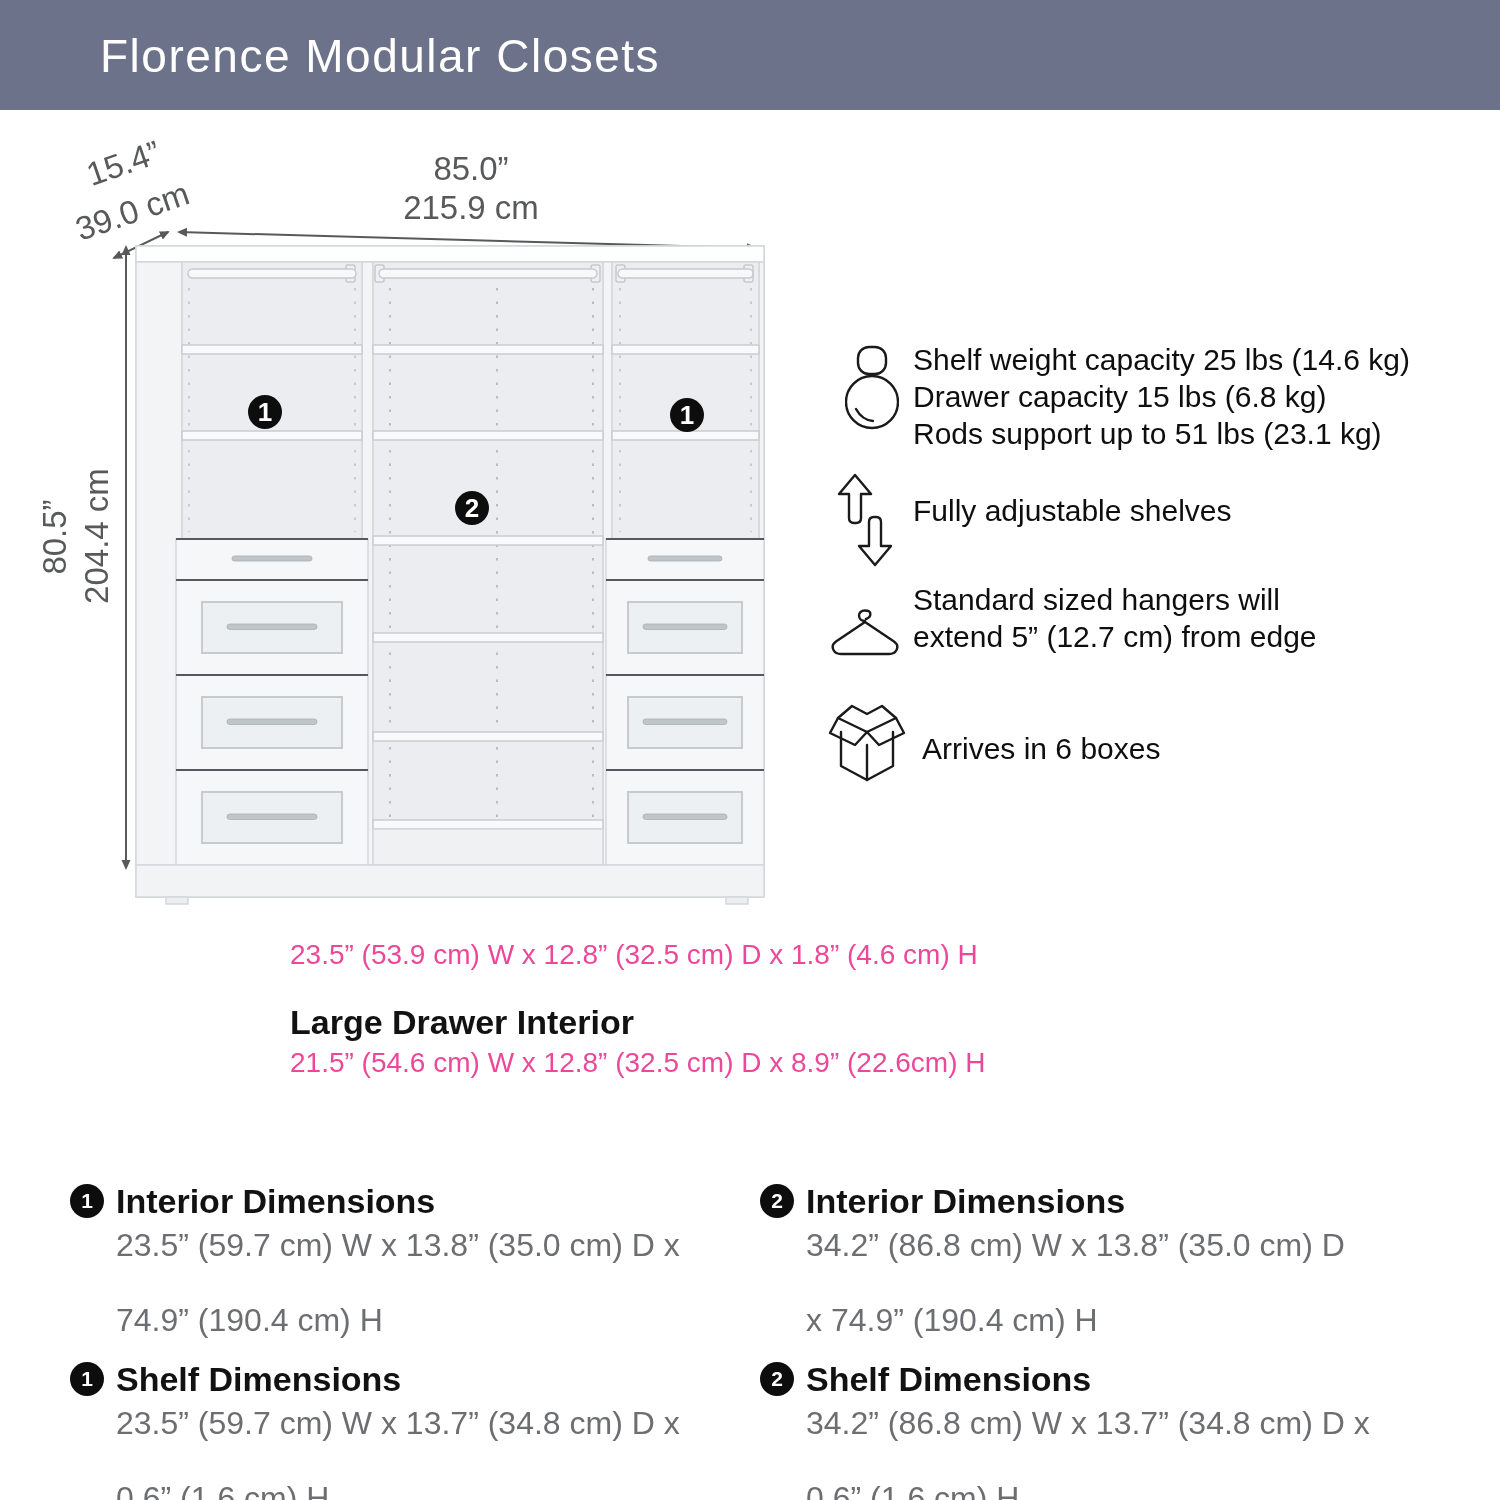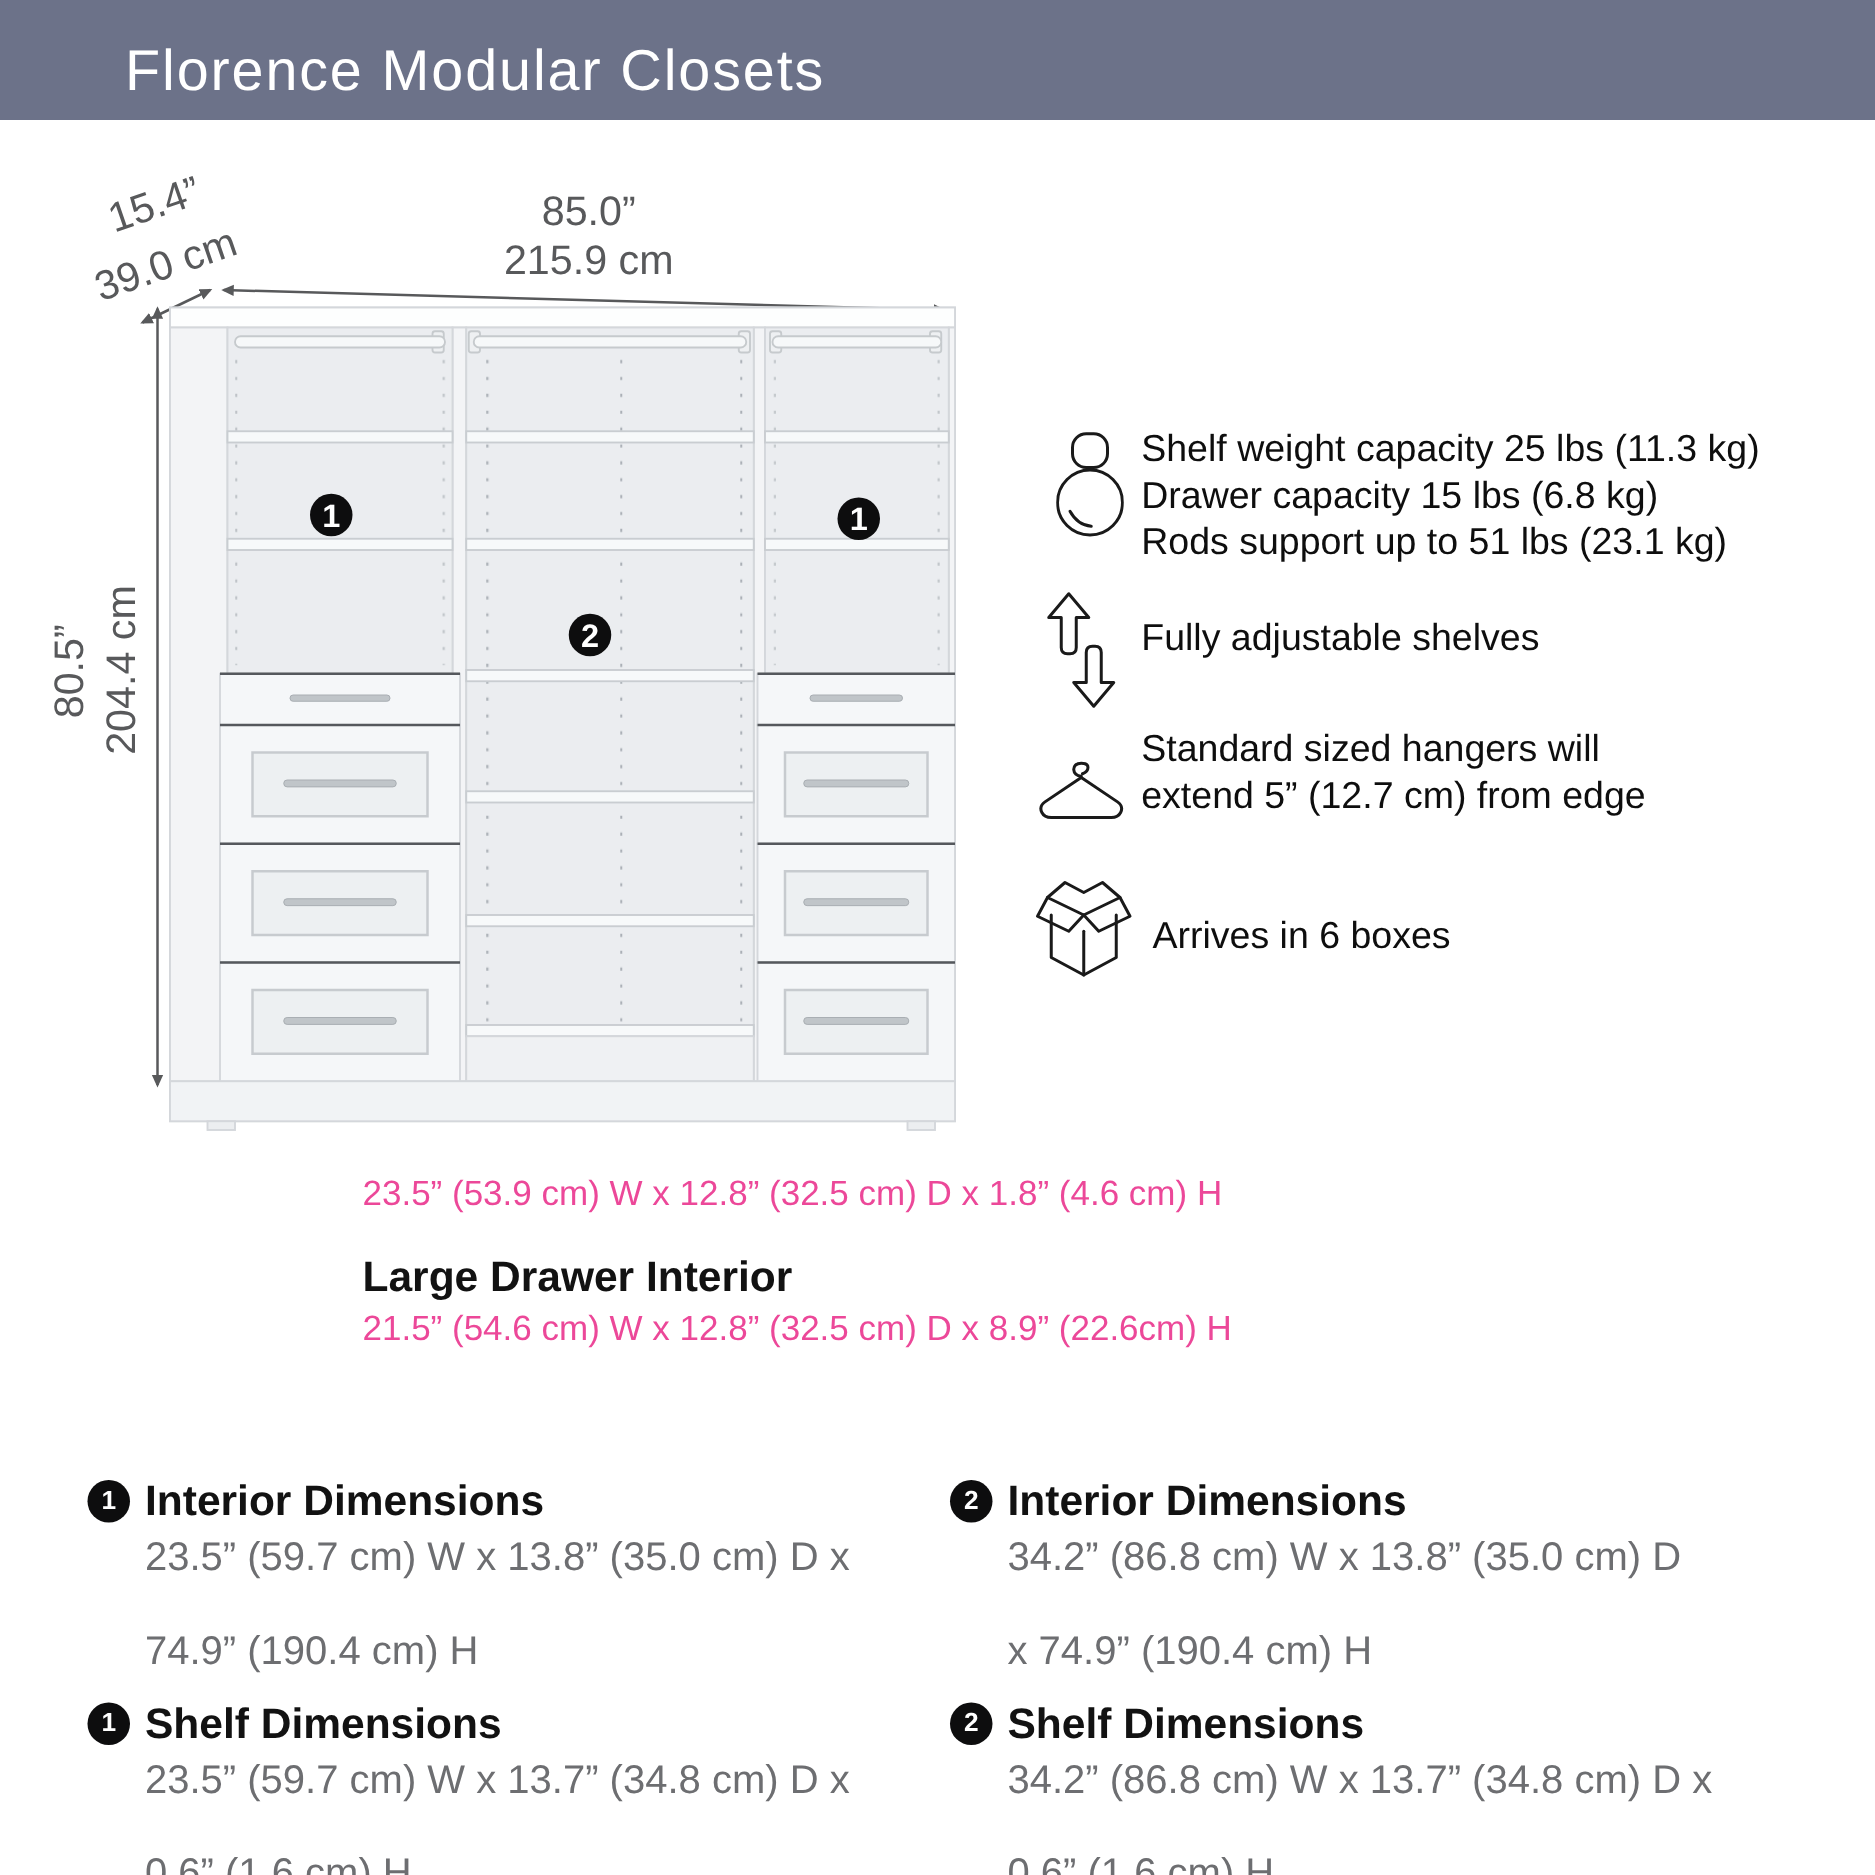--- a/index.html
+++ b/index.html
@@ -1,21 +1,21 @@
 <!DOCTYPE html>
 <html><head>
 <meta charset="utf-8">
 <style>
   html,body{margin:0;padding:0;background:#ffffff;}
   .canvas{
     position:relative;width:1500px;height:1500px;background:#ffffff;overflow:hidden;
     font-family:"Liberation Sans","DejaVu Sans",sans-serif;color:#111;
   }
   
-  .header{position:absolute;left:0;top:0;width:1500px;height:96px;background:#6c7289;}
+  .header{position:absolute;left:0;top:0;width:1500px;height:110px;background:#6c7289;}
   .header h1{
     position:absolute;left:100px;top:30px;margin:0;font-size:46px;line-height:52px;
     font-weight:400;letter-spacing:1.5px;color:#ffffff;
   }
   
   .closet{position:absolute;left:30px;top:120px;}
   .dim-label{font-size:33px;fill:#58595b;}
   .marker-num{font-size:26px;font-weight:700;fill:#ffffff;}
   
   .f-icon{position:absolute;}
@@ -182,21 +182,21 @@
       <text class="marker-num" x="657" y="295" dy="0.36em" text-anchor="middle">1</text>
     </g>
   </svg>
 
   <svg class="f-icon" style="left:845px;top:344px" width="54" height="90" viewBox="0 0 54 90">
     <rect class="icon-stroke" x="13" y="3" width="28" height="27" rx="11"></rect>
     <circle cx="27" cy="58" r="26" fill="#ffffff" stroke="#1a1a1a" stroke-width="2.4"></circle>
     <path class="icon-stroke" d="M11,65 q6,11 17,12"></path>
   </svg>
   <div class="f-text" style="top:341px">
-    <div>Shelf weight capacity 25 lbs (11.3 kg)</div>
+    <div>Shelf weight capacity 25 lbs (14.6 kg)</div>
     <div>Drawer capacity 15 lbs (6.8 kg)</div>
     <div>Rods support up to 51 lbs (23.1 kg)</div>
   </div>
 
   <svg class="f-icon" style="left:836px;top:472px" width="58" height="96" viewBox="0 0 58 96">
     <path class="icon-stroke" d="M19,3 L35,22 L25,22 L25,46 Q25,51 20,51 L18,51 Q13,51 13,46 L13,22 L3,22 Z"></path>
     <path class="icon-stroke" d="M39,93 L23,74 L33,74 L33,50 Q33,45 38,45 L40,45 Q45,45 45,50 L45,74 L55,74 Z"></path>
   </svg>
   <div class="f-text" style="top:492px">
     <div>Fully adjustable shelves</div>

